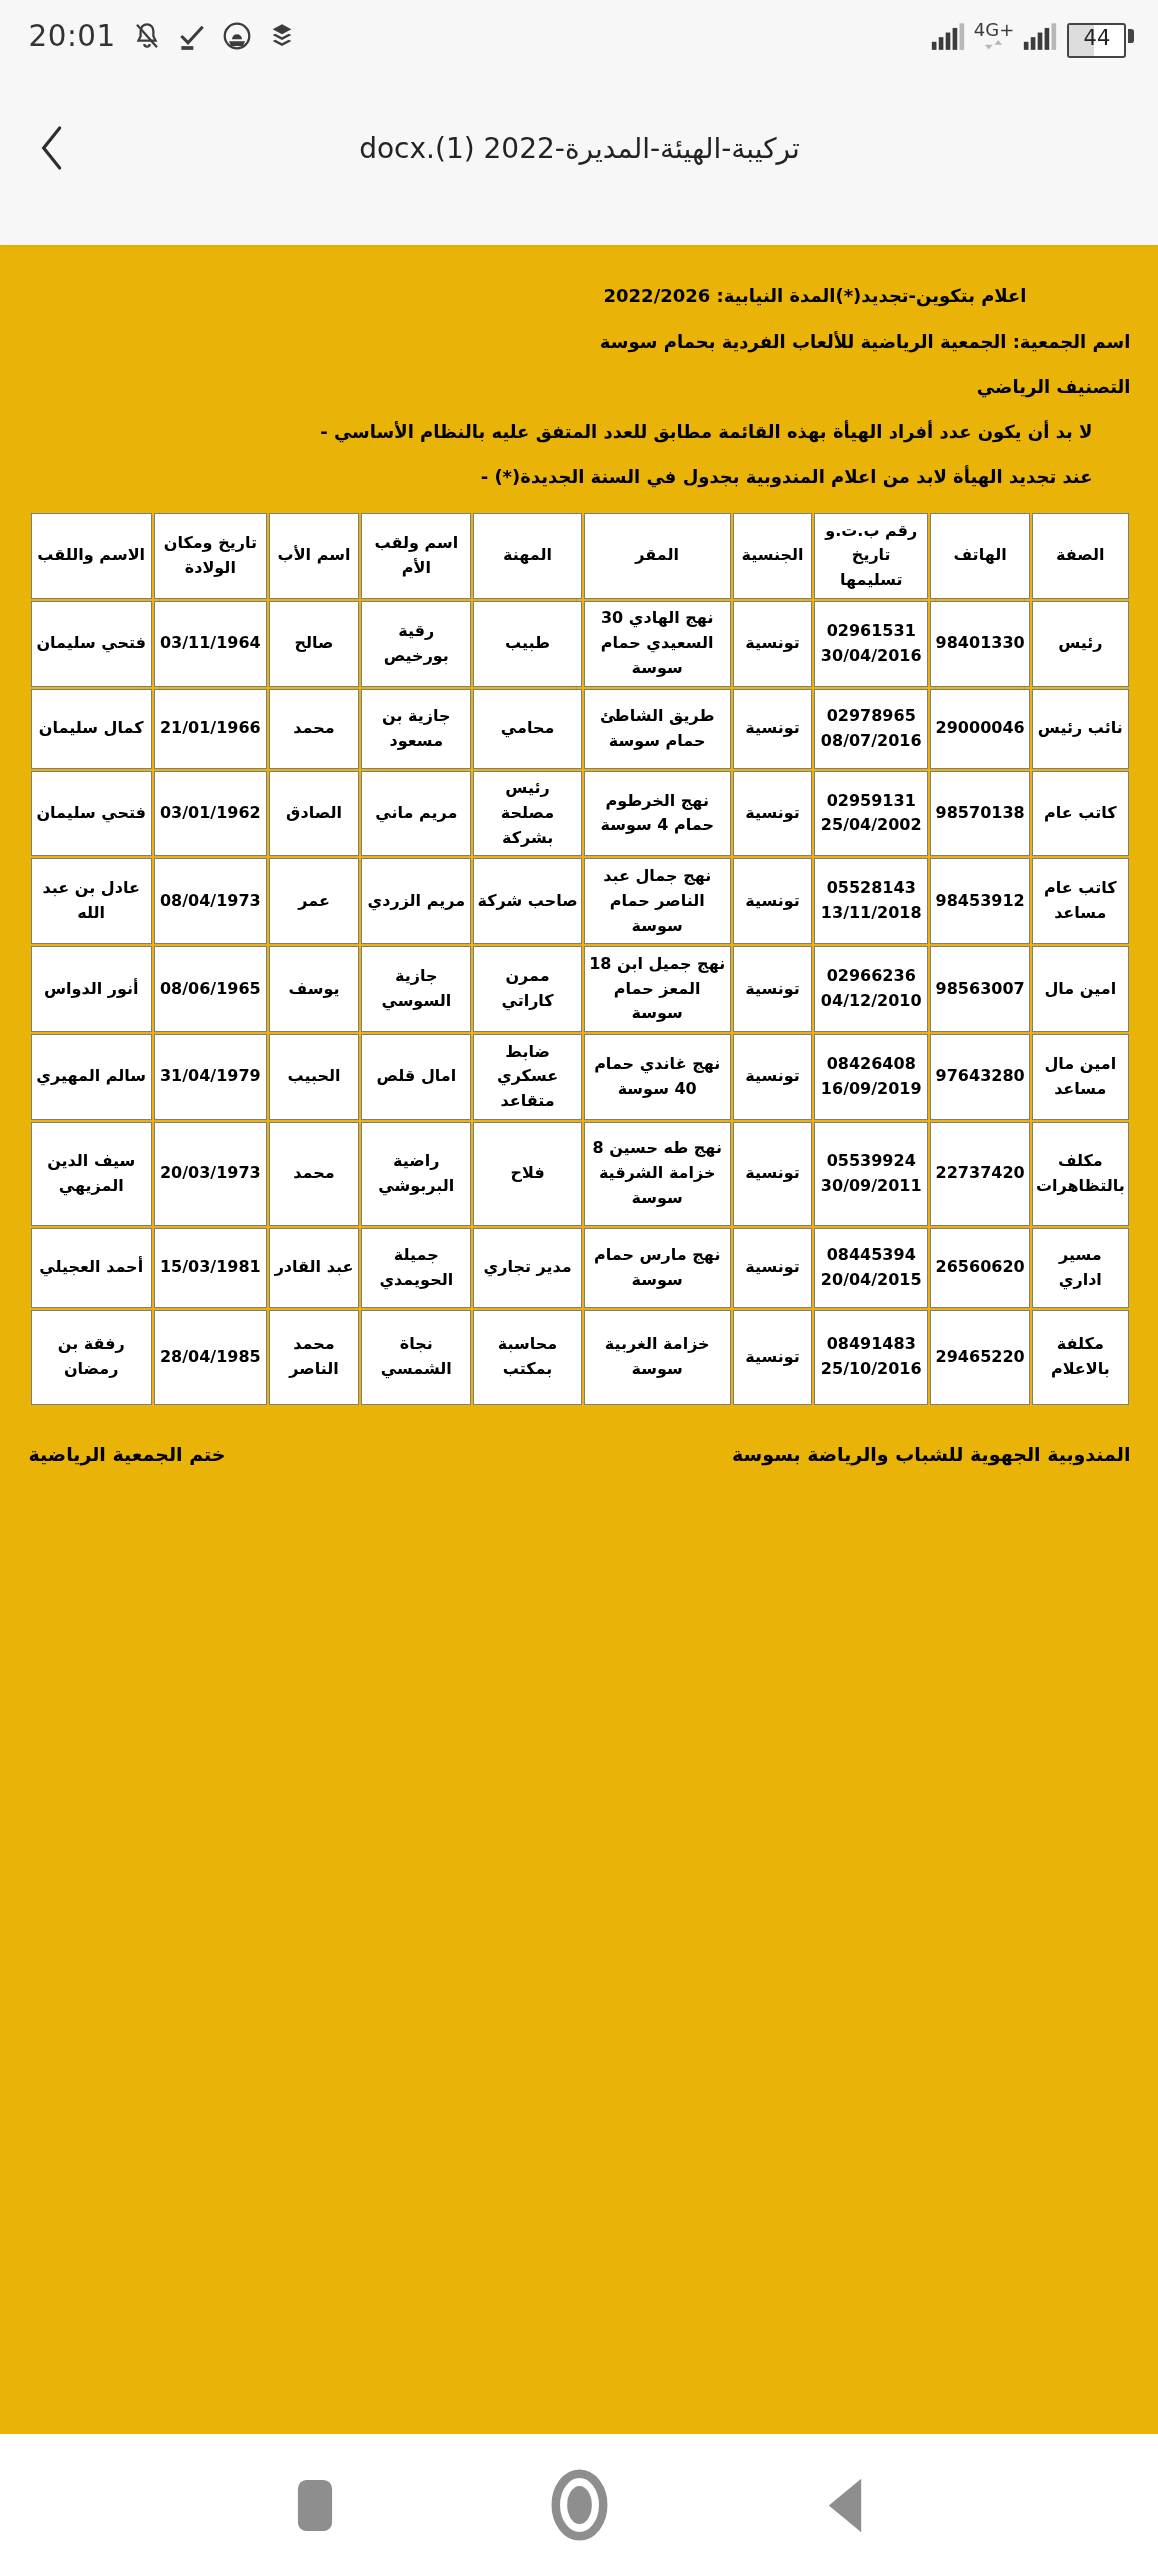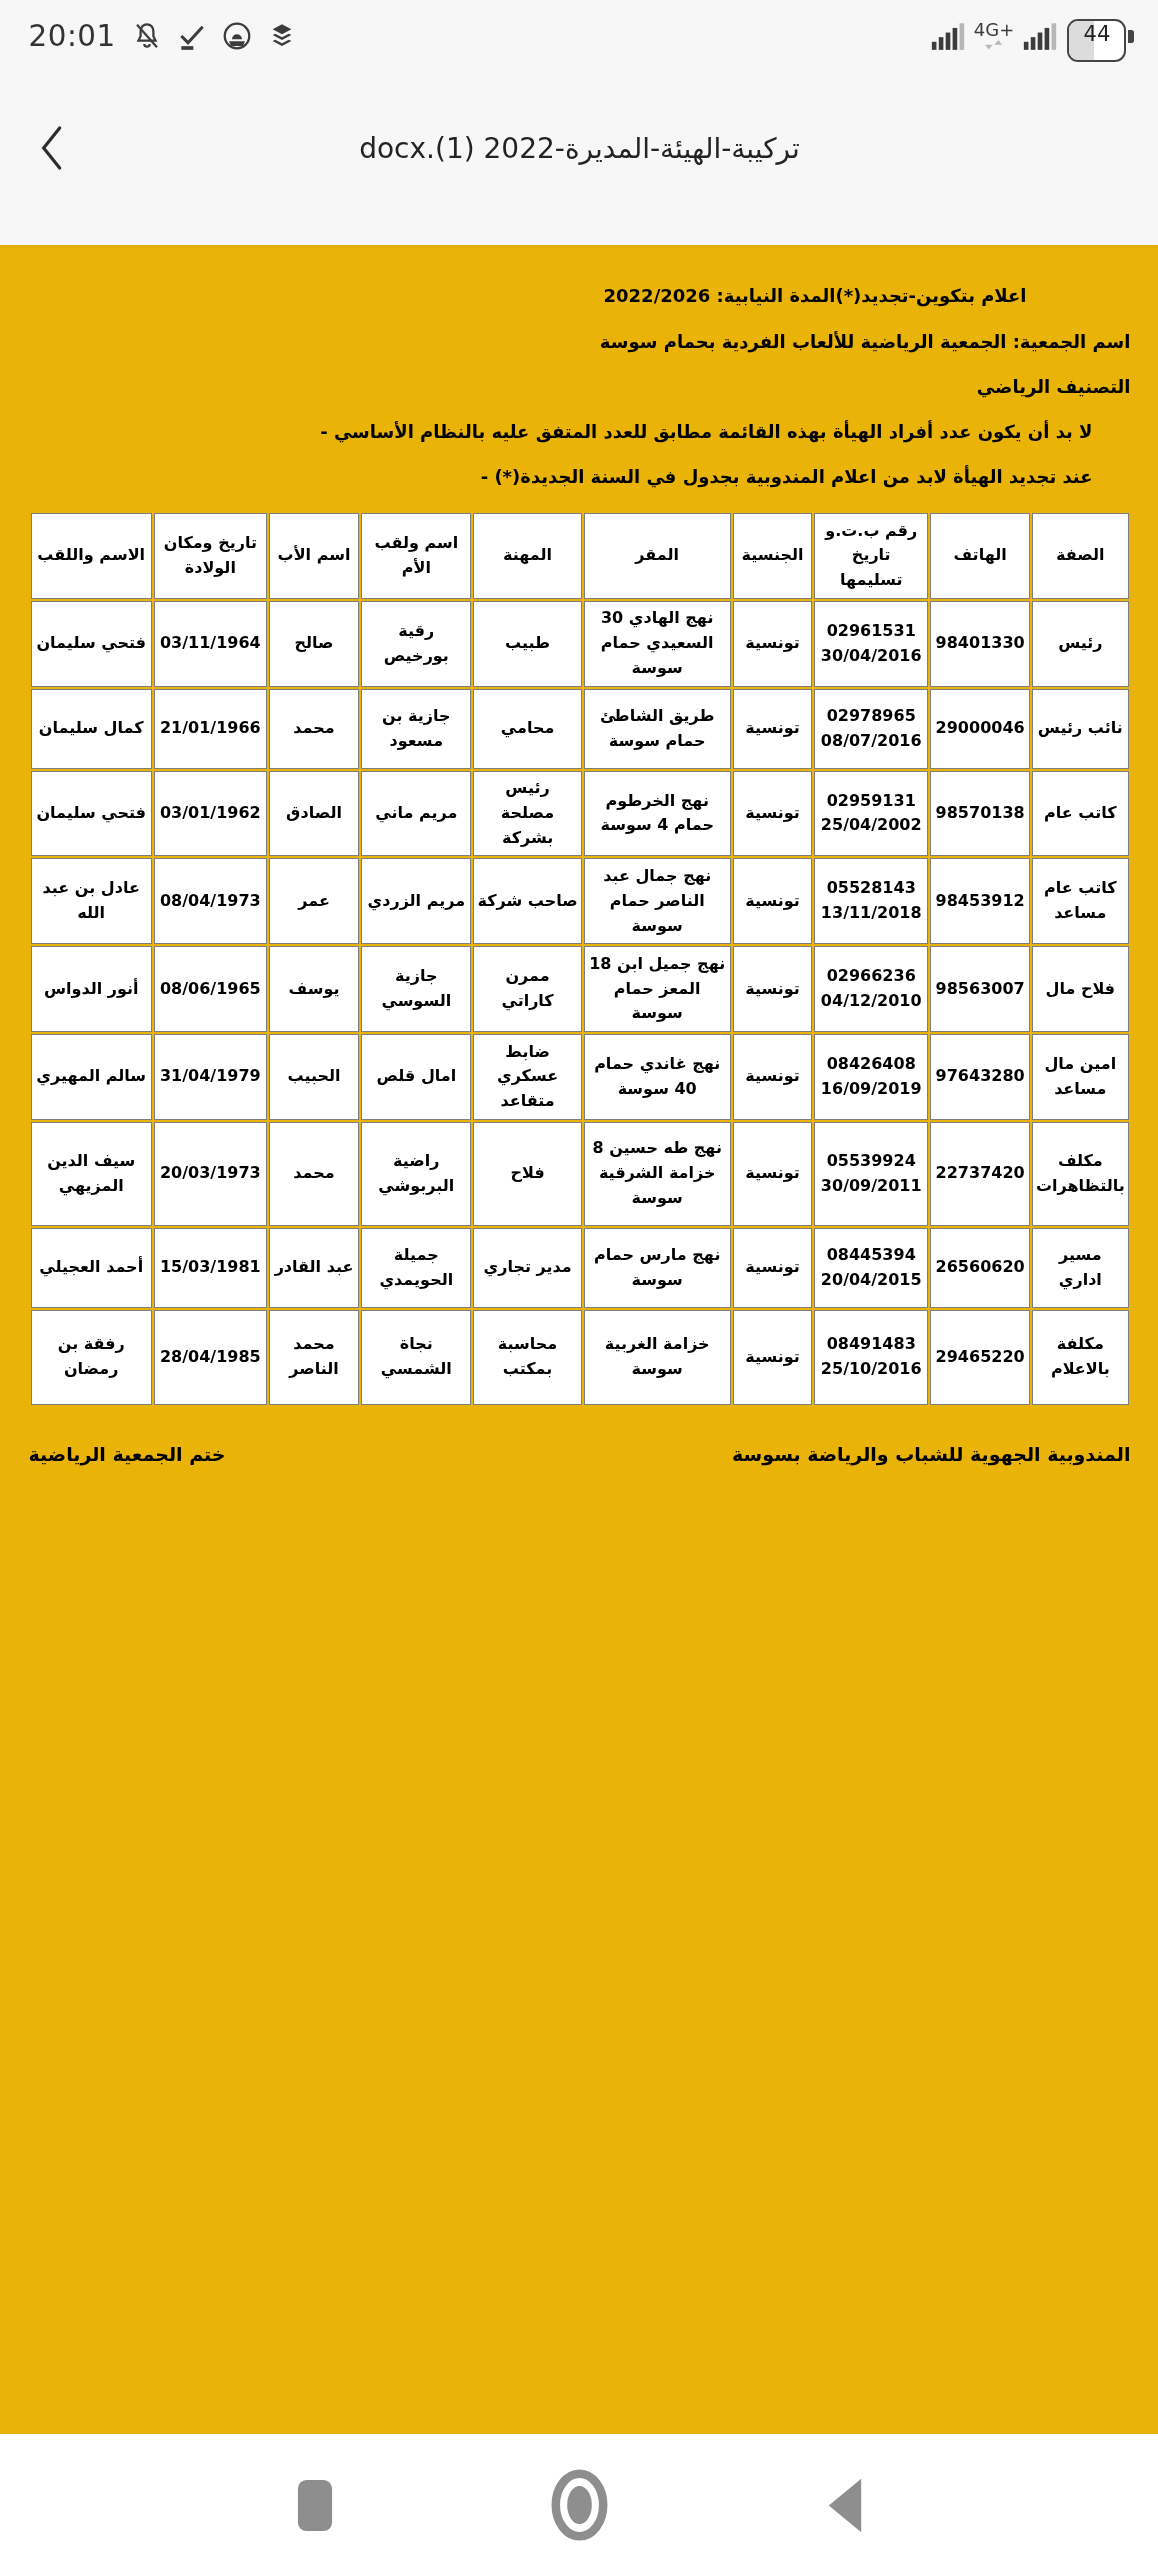--- a/index.html
+++ b/index.html
@@ -19,22 +19,22 @@
     display:flex; align-items:center; height:59px; padding:13.3px 25px 0 28.5px;
   }
   .status-time { font-size:29.4px; color:#333; letter-spacing:0.5px; }
   .status-icons-left { display:flex; align-items:center; gap:13.3px; margin-left:15px; }
   .status-right { margin-left:auto; display:flex; align-items:center; gap:9.5px; }
   .sicon { display:block; }
   .net-stack { display:flex; flex-direction:column; align-items:center; line-height:1; margin:0 -1.9px; }
   .net-label { font-size:18px; color:#3c3c3c; }
   .battery { display:flex; align-items:center; }
   .battery-body {
-    position:relative; width:59px; height:43px; border:2.8px solid #454545;
-    border-radius:11px; overflow:hidden; background:#fff;margin-top:8px;
+    position:relative; width:59px; height:35px; border:2.8px solid #454545;
+    border-radius:3px; overflow:hidden; background:#fff;margin-top:8px;
   }
   .battery-fill { position:absolute; left:0; top:0; bottom:0; width:44%; background:#dcdcdc; }
   .battery-num { position:relative; display:block; width:100%; text-align:center; font-size:21px; color:#222; line-height:26px; }
   .battery-nub { width:5.7px; height:13.3px; background:#454545; border-radius:0 2.8px 2.8px 0; margin-left:1.9px; }
 
   .app-bar { position:relative; height:167px; margin-top:5.7px; display:flex; align-items:center; justify-content:center; }
   .back-btn { position:absolute; left:32px; top:50%; transform:translateY(-50%); width:42px; height:49px; display:flex; align-items:center; justify-content:center; cursor:pointer; }
   .doc-title { direction:rtl; font-size:28px; color:#232323; max-width:912px; white-space:nowrap; }
 
   
@@ -228,21 +228,21 @@
 13/11/2018</td>
             <td>تونسية</td>
             <td>نهج جمال عبد الناصر حمام سوسة</td>
             <td>صاحب شركة</td>
             <td>مريم الزردي</td>
             <td>عمر</td>
             <td>08/04/1973</td>
             <td>عادل بن عبد الله</td>
           </tr>
           <tr>
-            <td>فلاح مال</td>
+            <td>امين مال</td>
             <td>98563007</td>
             <td>02966236
 04/12/2010</td>
             <td>تونسية</td>
             <td>نهج جميل ابن 18 المعز حمام سوسة</td>
             <td>ممرن كاراتي</td>
             <td>جازية السوسي</td>
             <td>يوسف</td>
             <td>08/06/1965</td>
             <td>أنور الدواس</td>

